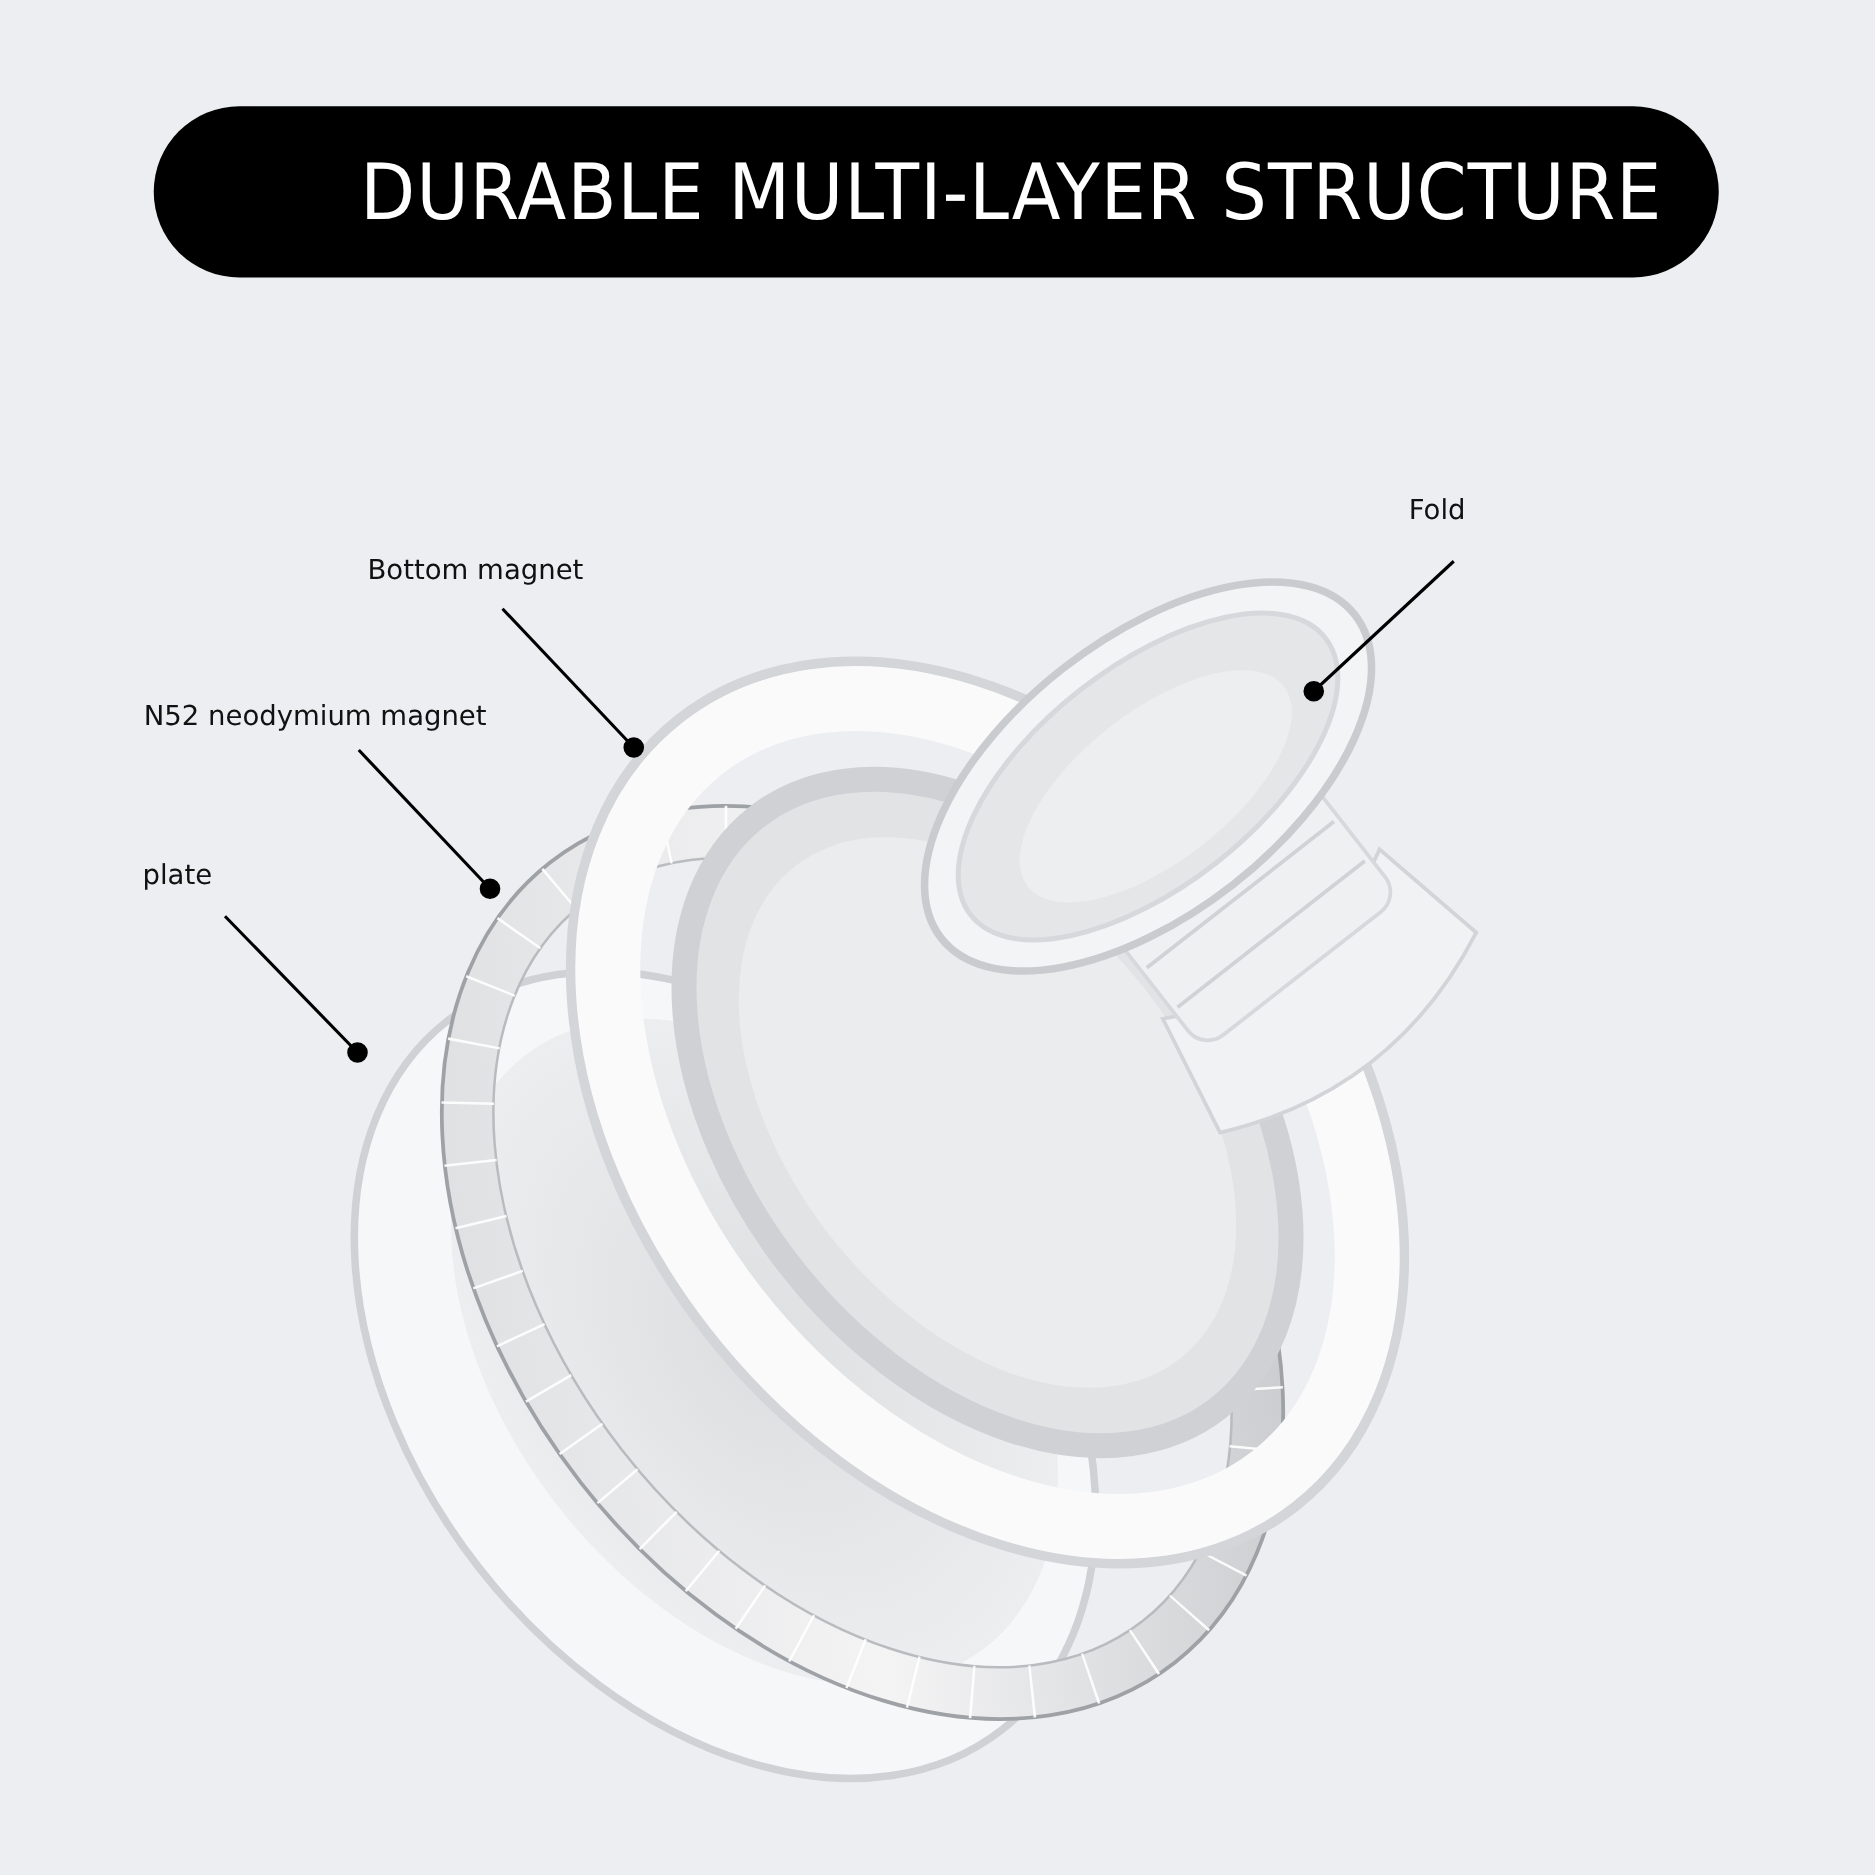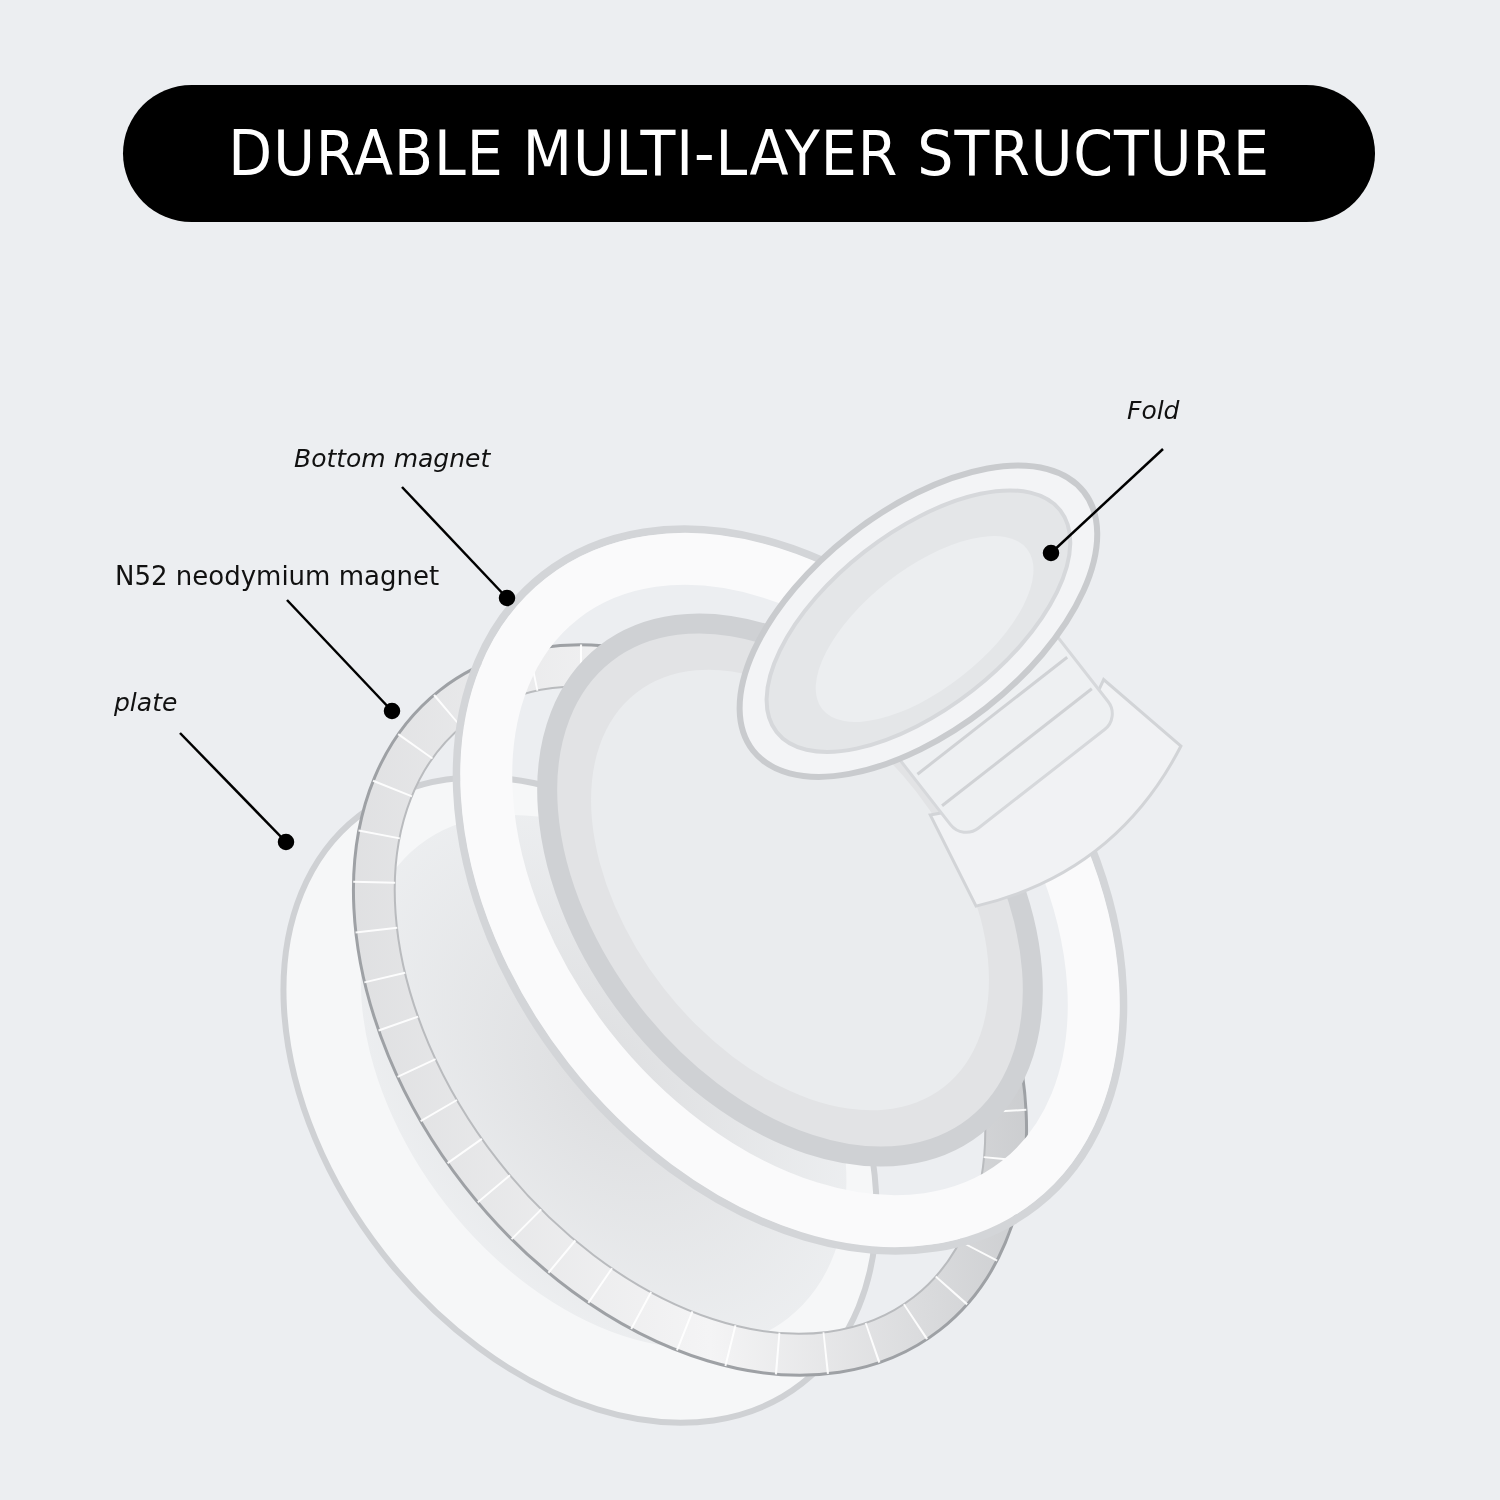--- a/index.html
+++ b/index.html
@@ -5,34 +5,34 @@
     html, body { margin: 0; padding: 0; }
     body {
       width: 1500px; height: 1500px; overflow: hidden;
       background: #eceef1;
       font-family: "DejaVu Sans", "Liberation Sans", sans-serif;
       position: relative;
     }
     .banner {
       position: absolute; left: 123px; top: 85px; width: 1252px; height: 137px;
       background: #000; border-radius: 69px;
-      display: flex; align-items: center; justify-content: center;
+      display: flex; align-items: center; justify-content: flex-end;
     }
     .banner-title {
       color: #fff; font-size: 62px; letter-spacing: 1px; font-weight: normal;
       font-family: "DejaVu Sans", sans-serif;
       transform: scaleX(0.92);
       white-space: nowrap;
     }
     .label {
       position: absolute; color: #111; white-space: nowrap;
       font-family: "DejaVu Sans", sans-serif;
     }
-    .label.big { font-size: 25px; font-style: italic; }
-    .label.small { font-size: 26px; }
+    .label.big { font-size: 22px; }
+    .label.small { font-size: 22px; }
     svg.art { position: absolute; left: 0; top: 0; }
   </style>
 </head>
 <body>
 
 <svg class="art" width="1500" height="1500" viewBox="0 0 1500 1500">
   <defs>
     <linearGradient id="silver" x1="0" y1="0" x2="1" y2="1">
       <stop offset="0" stop-color="#d9dadc"></stop>
       <stop offset="0.5" stop-color="#f4f4f5"></stop>

